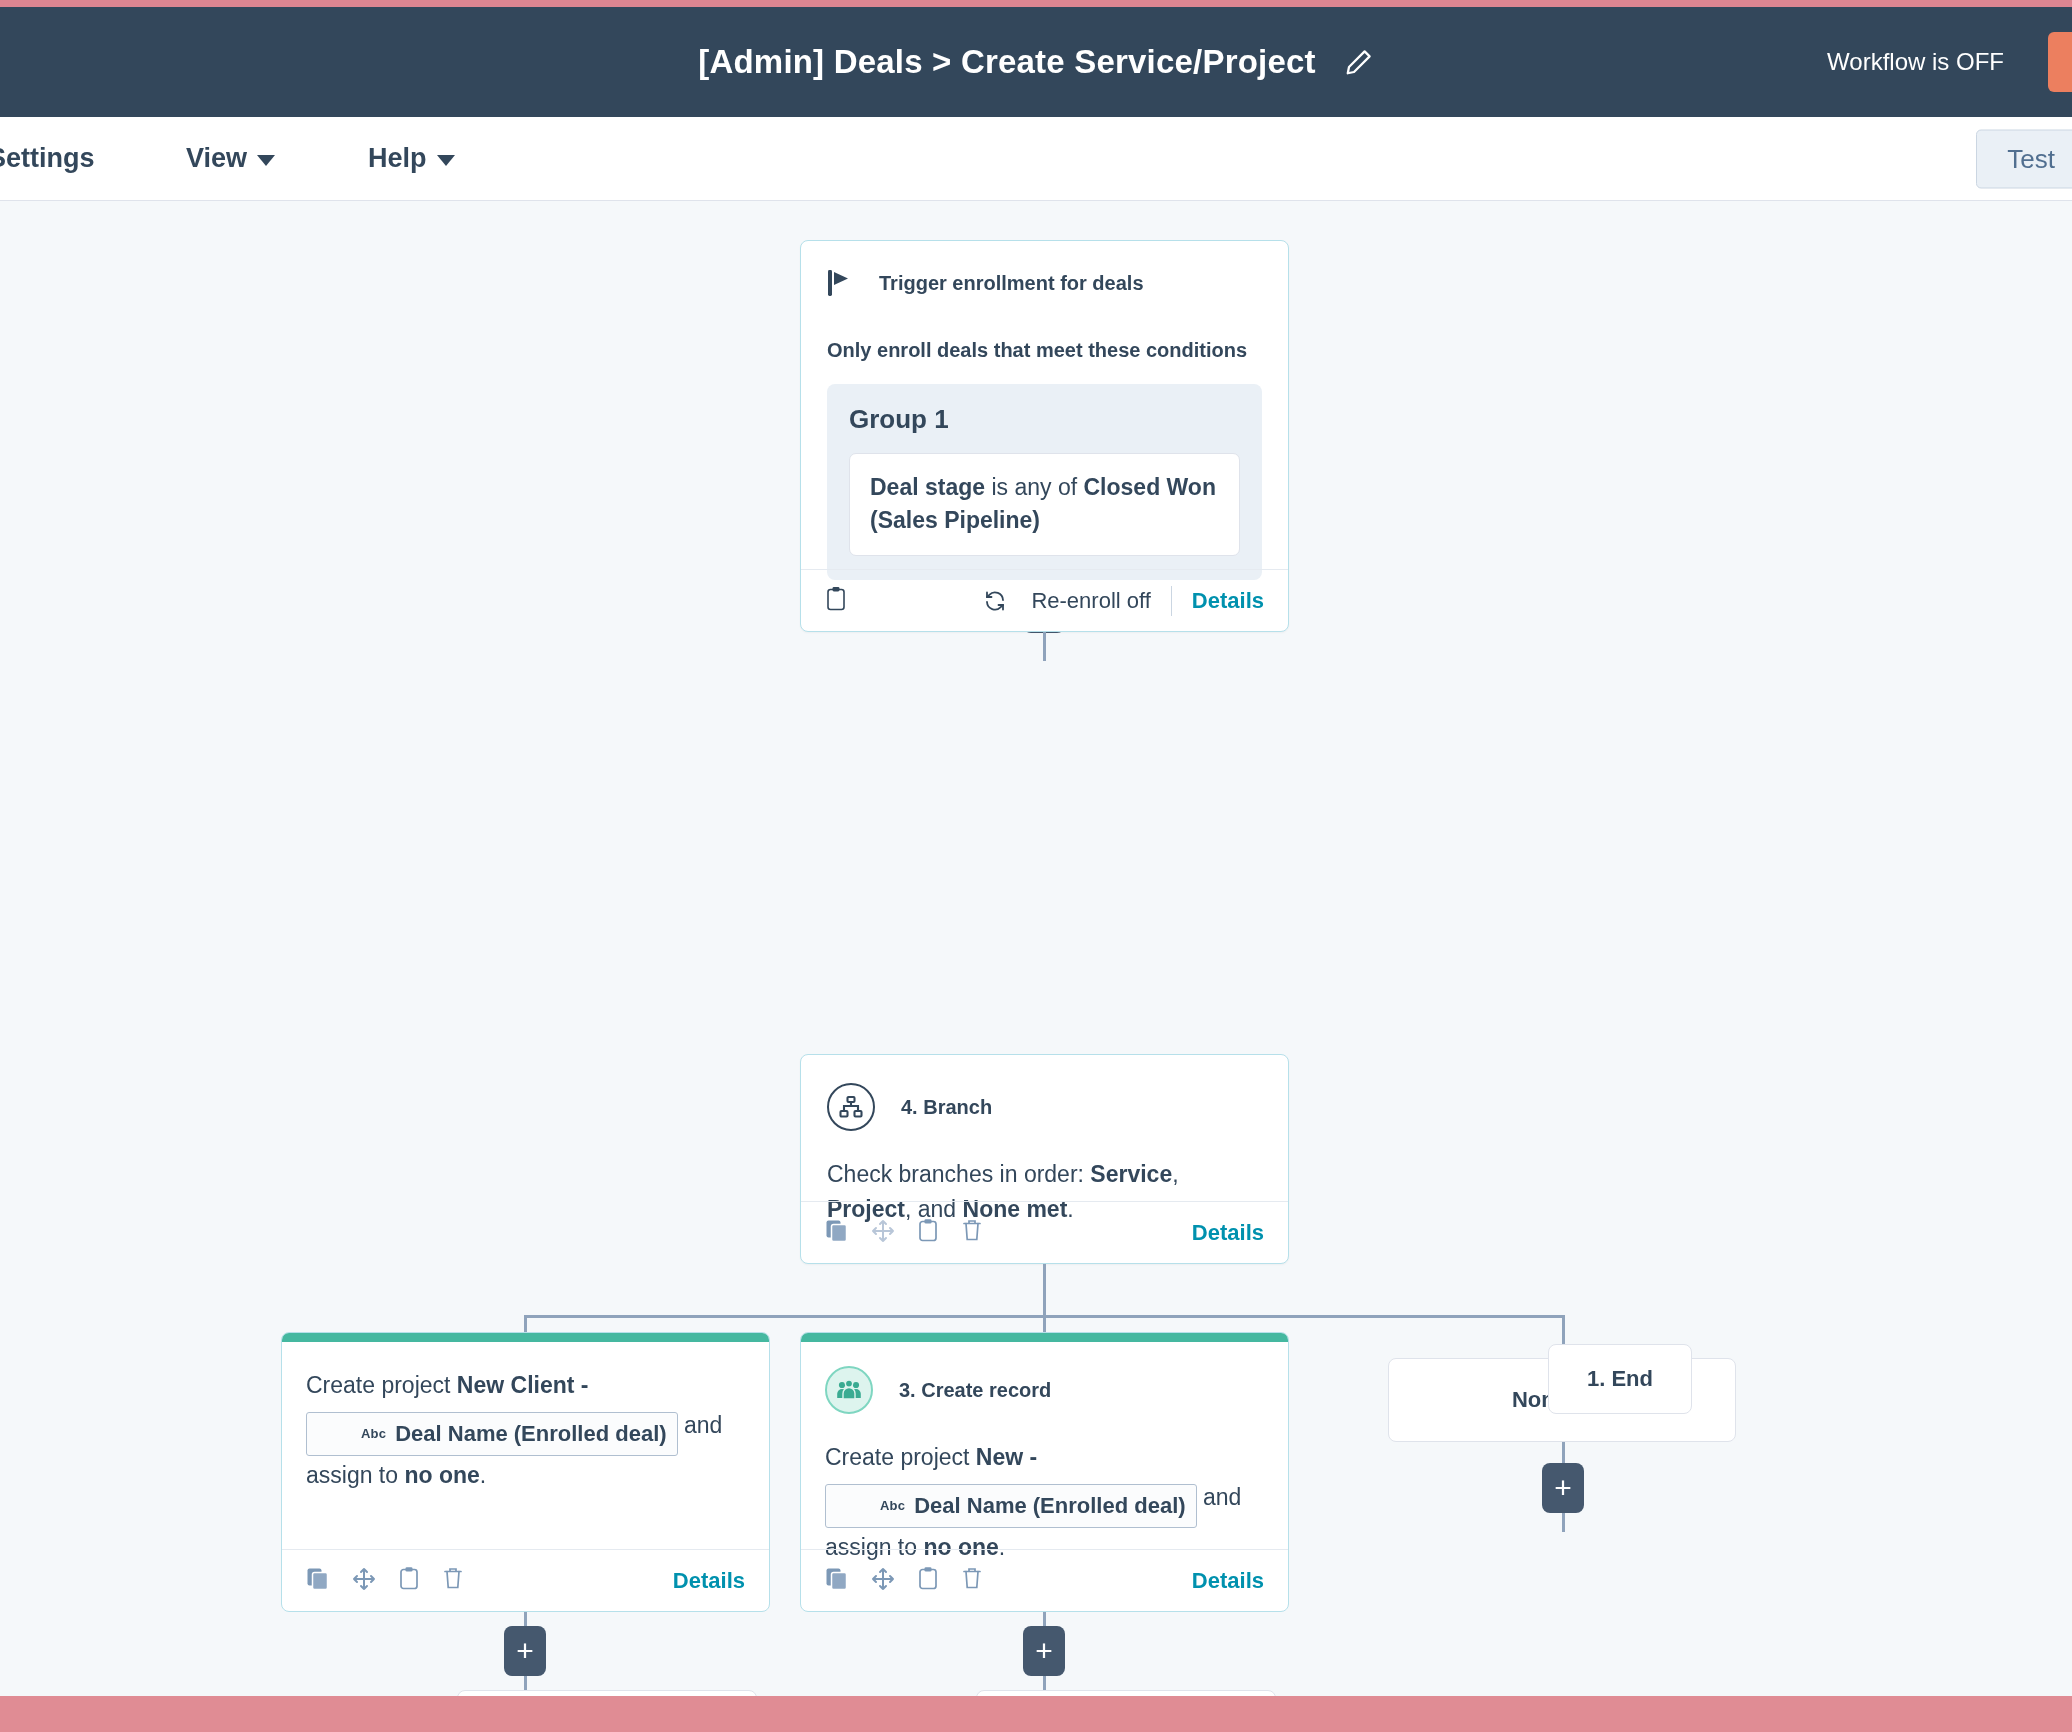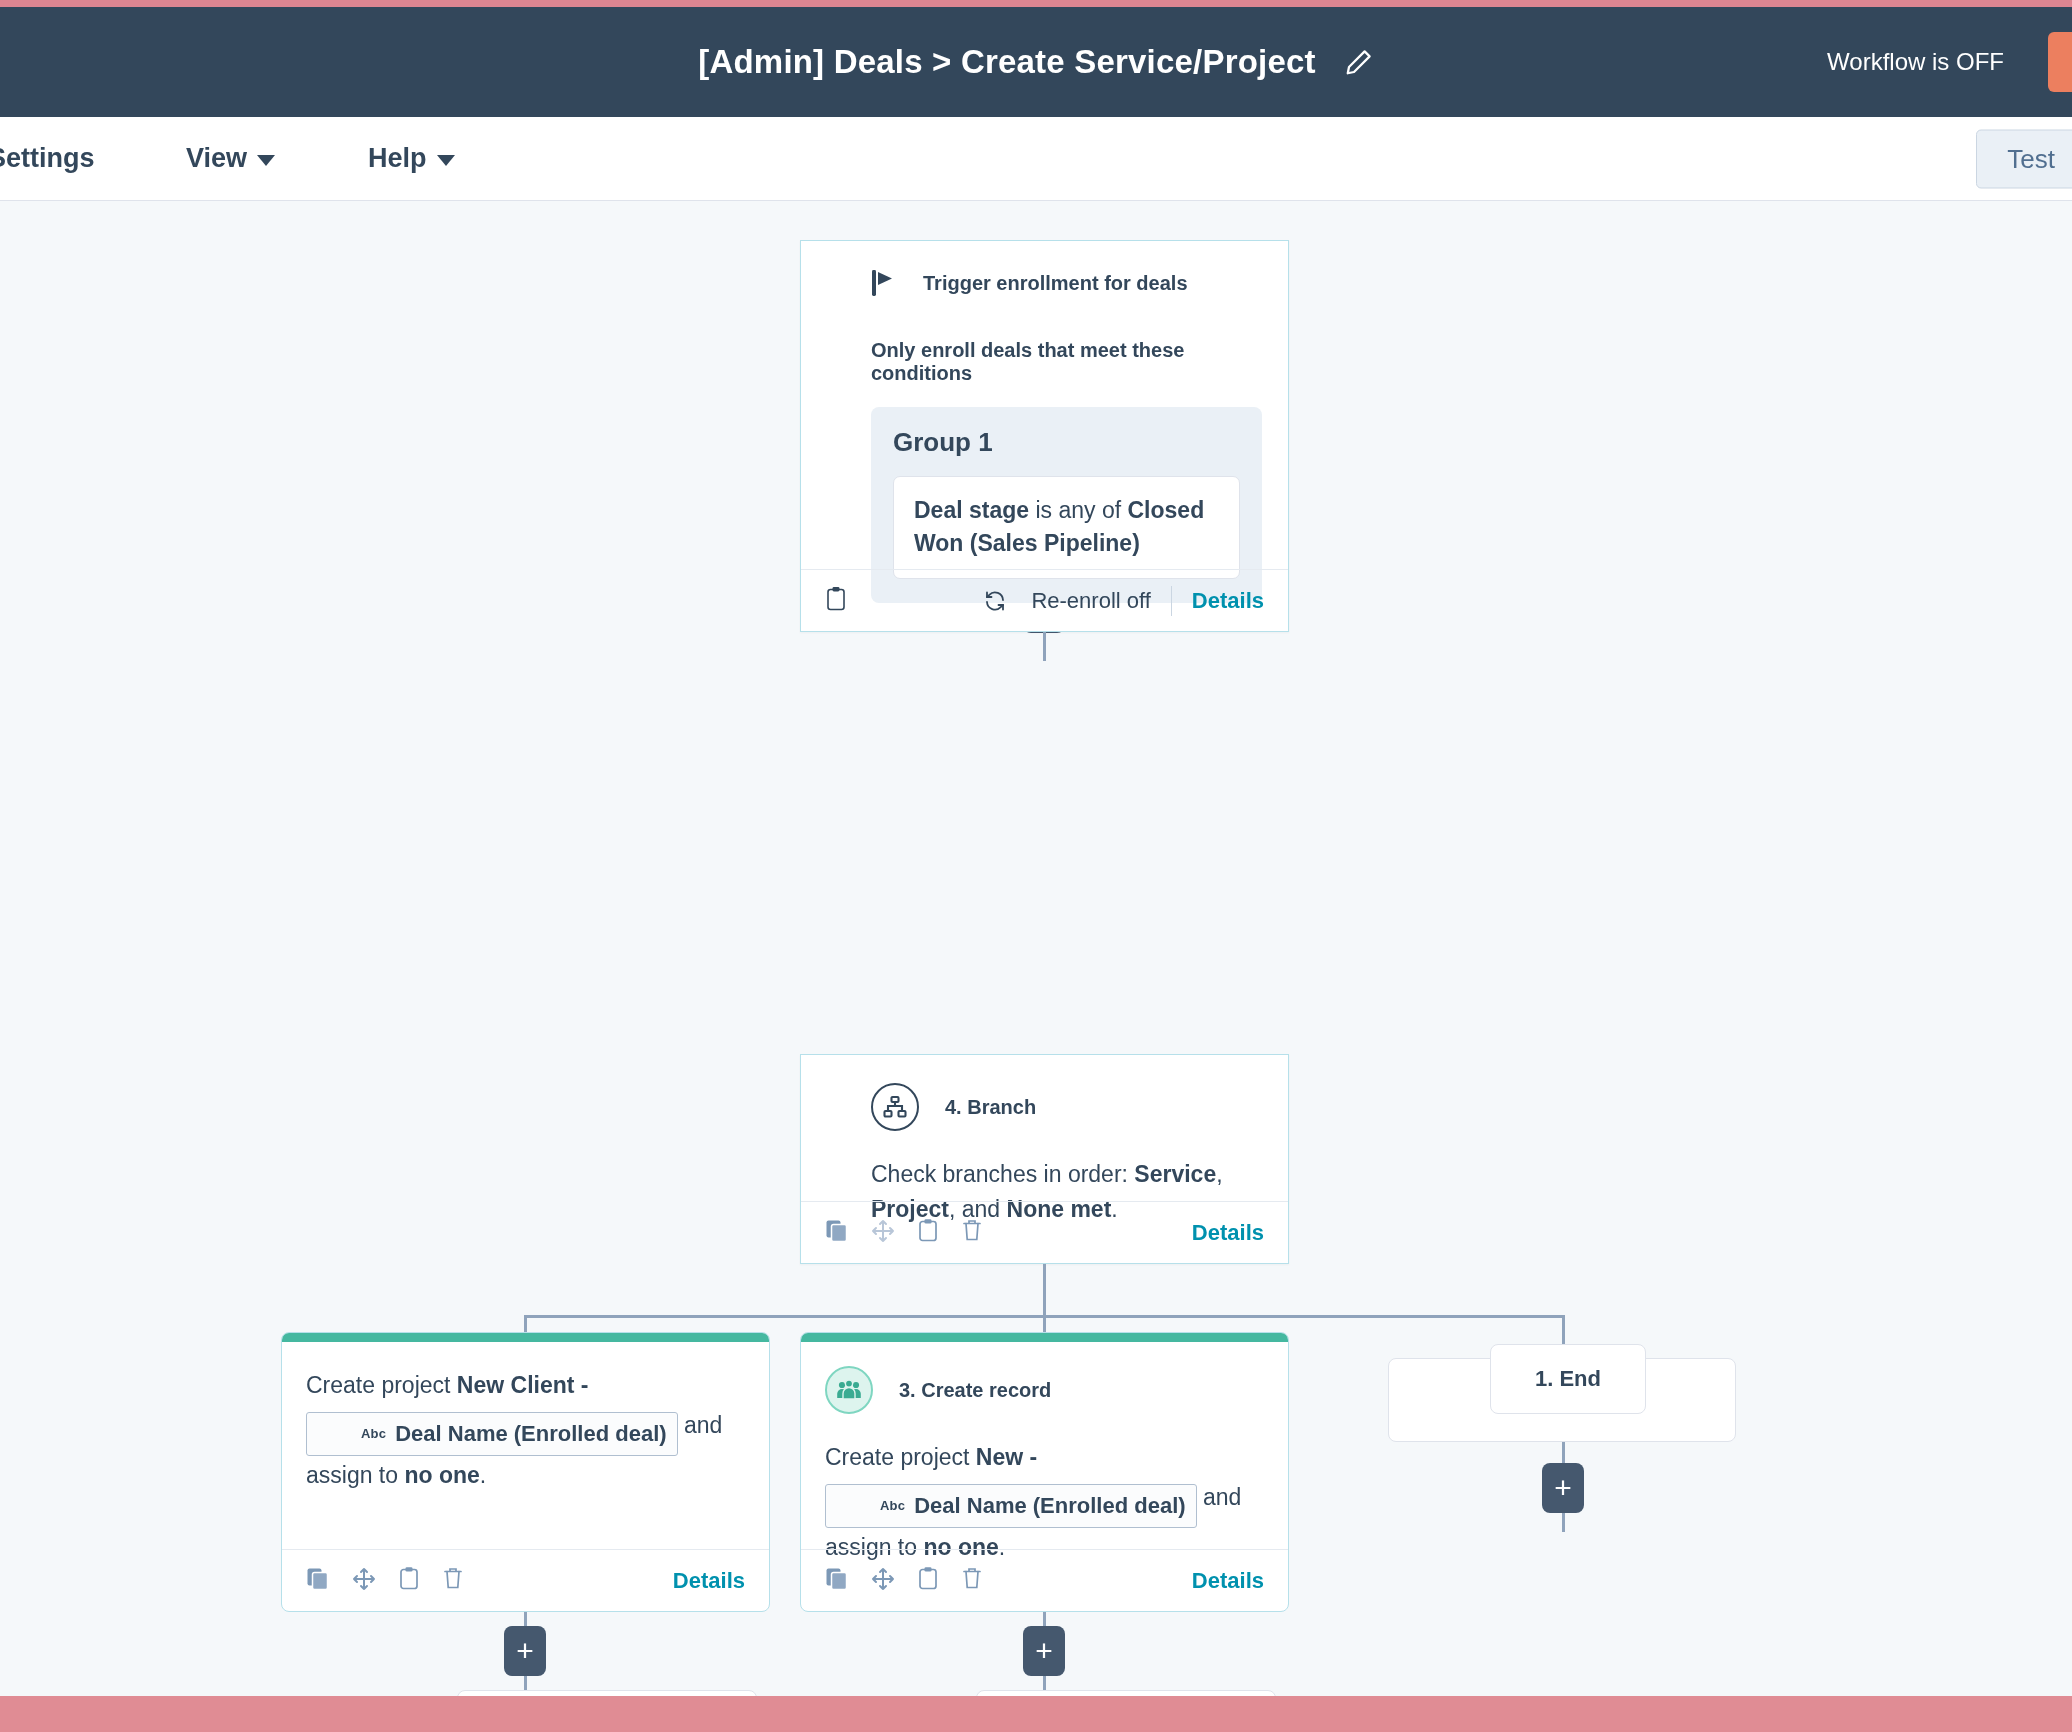--- a/index.html
+++ b/index.html
@@ -81,23 +81,22 @@
   
   .plus-btn {
     position: absolute; width: 42px; height: 50px; background: #45586e;
     border-radius: 8px; display: flex; align-items: center; justify-content: center;
     color: #fff; font-size: 30px; line-height: 1; font-weight: 300;
   }
 
   
   .card {
     position: absolute; background: #ffffff;
-    border: 1px solid #b6e0ea; border-radius: 0;
+    border: 1px solid #b6e0ea; border-radius: 8px;
     box-shadow: 0 1px 2px rgba(0,0,0,.04);
-    padding-left: 44px;
   }
   .card-body { padding: 28px 26px 0 26px; }
   .card-head {
     display: flex; align-items: center; gap: 26px; margin-bottom: 32px;
   }
   .card-head-label {
     font-size: 20px; font-weight: bold; color: #33475b;
   }
   .card-foot {
     position: absolute; left: 0; right: 0; bottom: 0; height: 62px;
@@ -420,21 +419,21 @@
           <svg width="22" height="25" viewBox="0 0 22 25" fill="none" stroke="#7c98b6" stroke-width="1.7" stroke-linecap="round">
             <path d="M3 5.5h16M8 5.5V3h6v2.5"></path>
             <path d="M5 5.5l1.2 16h9.6L17 5.5"></path>
           </svg>
         </span>
       </div>
       <span class="details-link">Details</span>
     </div>
   </div>
 
-  <div class="end-node" style="left:1490px; top:1143px; width:156px; height:70px;">
+  <div class="end-node" style="left:1548px; top:1143px; width:144px; height:70px;">
     <span>1. End</span>
   </div>
 
   <div class="vline" style="left:524px; top:1411px; height:84px;"></div>
   <div class="plus-btn" style="left:504px; top:1425px;">
       <span>+</span>
     </div>
   <div class="vline" style="left:1043px; top:1411px; height:84px;"></div>
   <div class="plus-btn" style="left:1023px; top:1425px;">
       <span>+</span>

